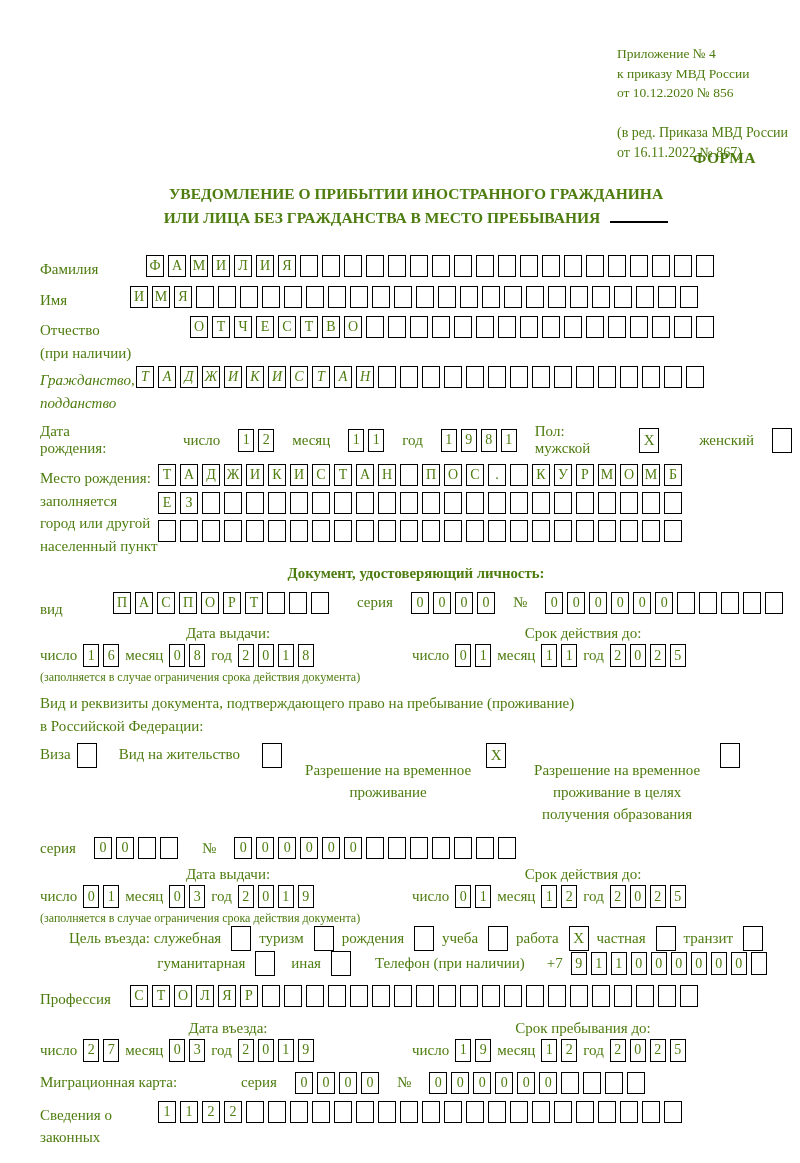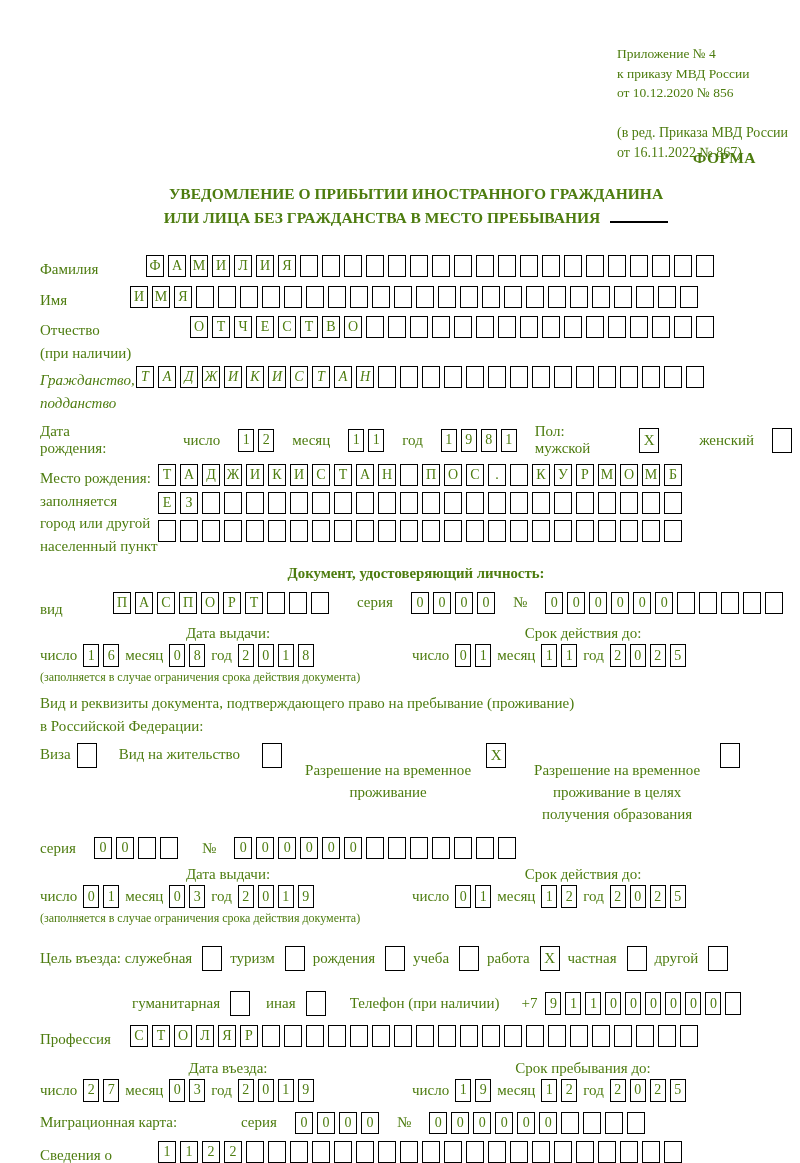--- a/index.html
+++ b/index.html
@@ -52,21 +52,21 @@
 
   .plain-line { font-size:15px; margin-top:7px; line-height:1.5; }
 
   
   .opt-row { display:flex; align-items:flex-start; margin-top:6px; font-size:15px; }
   .opt-row .olabel { padding-top:3px; }
   .opt-row .center-label { text-align:center; line-height:1.45; padding-top:3px;margin-top:14px; }
   .mleft6 { margin-left:6px; } .mleft14 { margin-left:14px; } .mleft22 { margin-left:22px; }
 
   
-  .purpose-row { display:flex; align-items:center; gap:8px; font-size:15px; margin-top:20px; }
+  .purpose-row { display:flex; align-items:center; gap:8px; font-size:15px; margin-top:0;justify-content:center; }
   .purpose-row .cbx { margin-left:2px; }
 </style>
 </head>
 <body>
 
 <div class="page">
 
   <div class="hdr">
     <div>Приложение № 4</div>
     <div>к приказу МВД России</div>
@@ -515,21 +515,21 @@
     <span>туризм</span>
     <span class="cbx"></span>
     <span>рождения</span>
     <span class="cbx"></span>
     <span>учеба</span>
     <span class="cbx"></span>
     <span>работа</span>
     <span class="cbx">X</span>
     <span>частная</span>
     <span class="cbx"></span>
-    <span>другой</span>
+    <span>транзит</span>
     <span class="cbx"></span>
   </div>
 
   <div class="purpose-row" style="margin-left:92px;">
     <span>гуманитарная</span>
     <span class="cbx"></span>
     <span style="margin-left:8px;">иная</span>
     <span class="cbx"></span>
     <span style="margin-left:16px;">Телефон (при наличии)</span>
     <span style="margin-left:14px;">+7</span>

